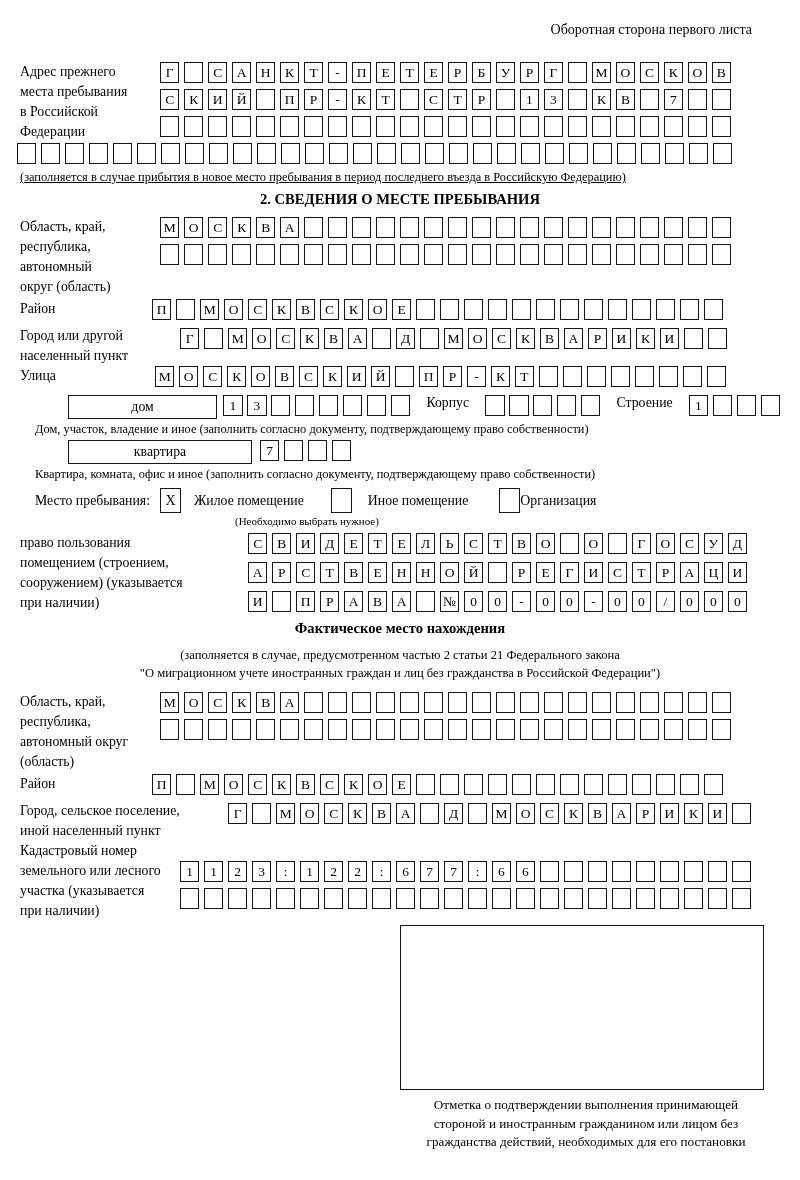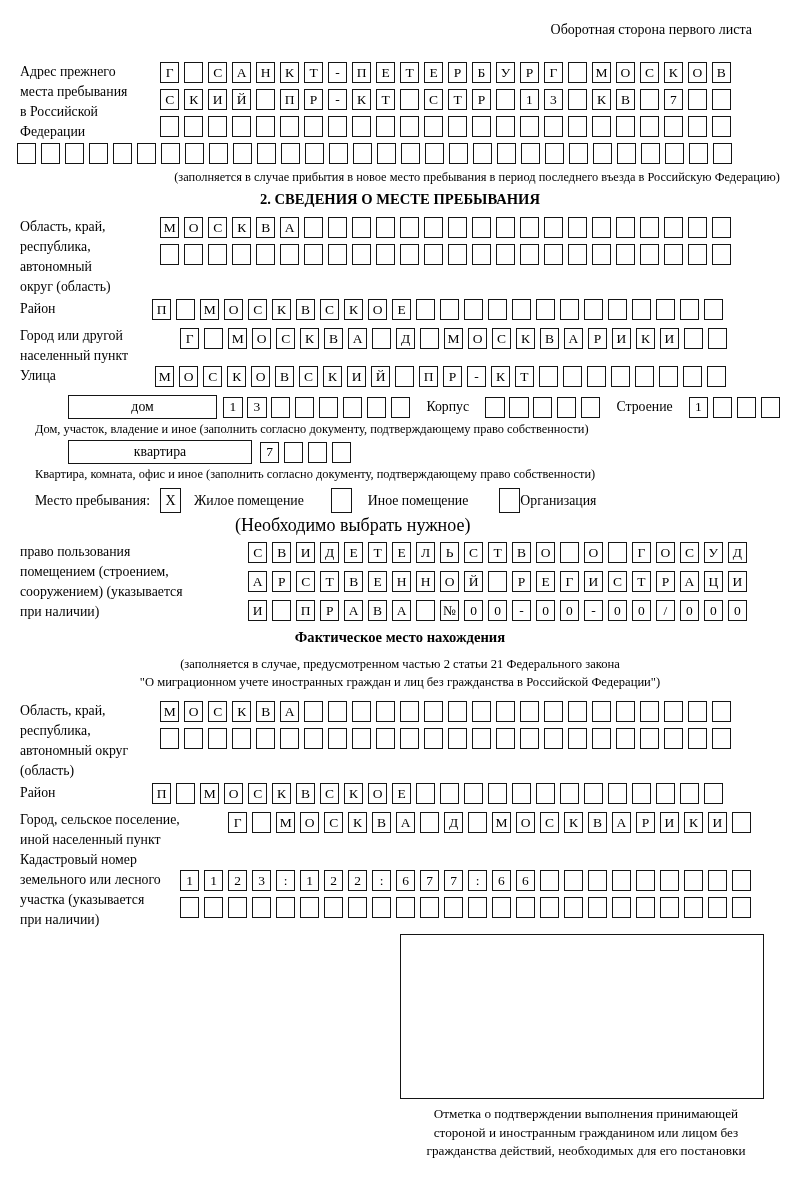--- a/index.html
+++ b/index.html
@@ -15,32 +15,32 @@
   .lw135{flex:0 0 135px;}
   .lw160{flex:0 0 160px;}
   .lw208{flex:0 0 208px;}
   .lw228{flex:0 0 228px;}
   .cells{display:flex;gap:4.6px;}
   .cells{margin-bottom:6px;}
   .cell{flex:0 0 auto;width:19.4px;height:21px;border:1.6px solid #151515;
         box-sizing:border-box;display:flex;align-items:center;justify-content:center;
         font-size:13.5px;background:#fff;}
   .note{font-size:12.4px;}
-  .note.center{text-align:right;margin:1px 0 2px 0;}
+  .note.center{text-align:left;margin:1px 0 2px 0;text-decoration:underline;}
   .note.left{margin:0 0 3px 15px;}
   .heading{text-align:center;font-weight:bold;font-size:14.6px;margin:6px 0 9px 0;}
-  .domrow,.kvrow{display:flex;align-items:center;margin:2px 0 3px 13px;padding-left:35px;}
+  .domrow,.kvrow{display:flex;margin:2px 0 3px 13px;padding-left:35px;}
   .wide-box{border:1.6px solid #151515;height:24px;box-sizing:border-box;
             display:flex;align-items:center;justify-content:center;font-size:13.8px;}
   .inline-lbl{font-size:13.8px;margin:0 16px;white-space:nowrap;}
   .domrow .cells,.kvrow .cells{margin-bottom:0;}
   .mesto{display:flex;align-items:center;font-size:13.8px;margin:6px 0 2px 15px;}
   .chk{flex:0 0 auto;width:21px;height:25px;border:1.6px solid #151515;box-sizing:border-box;
        display:flex;align-items:center;justify-content:center;font-size:14px;}
-  .mesto-note{font-size:18px;margin:2px 0 6px 215px;}
+  .mesto-note{font-size:11px;margin:2px 0 6px 215px;}
   .fact-notes{text-align:center;font-size:12.6px;line-height:18px;margin-bottom:10px;}
   .stamp-box{margin:4px 0 6px 380px;width:364px;height:165px;border:1.6px solid #151515;
              box-sizing:border-box;}
   .stamp-caption{margin-left:370px;width:392px;text-align:center;font-size:13.2px;line-height:18.5px;}
   .mt20{margin-top:20px;}
   .mb0{margin-bottom:2px;}
 </style>
 </head>
 <body>
 

